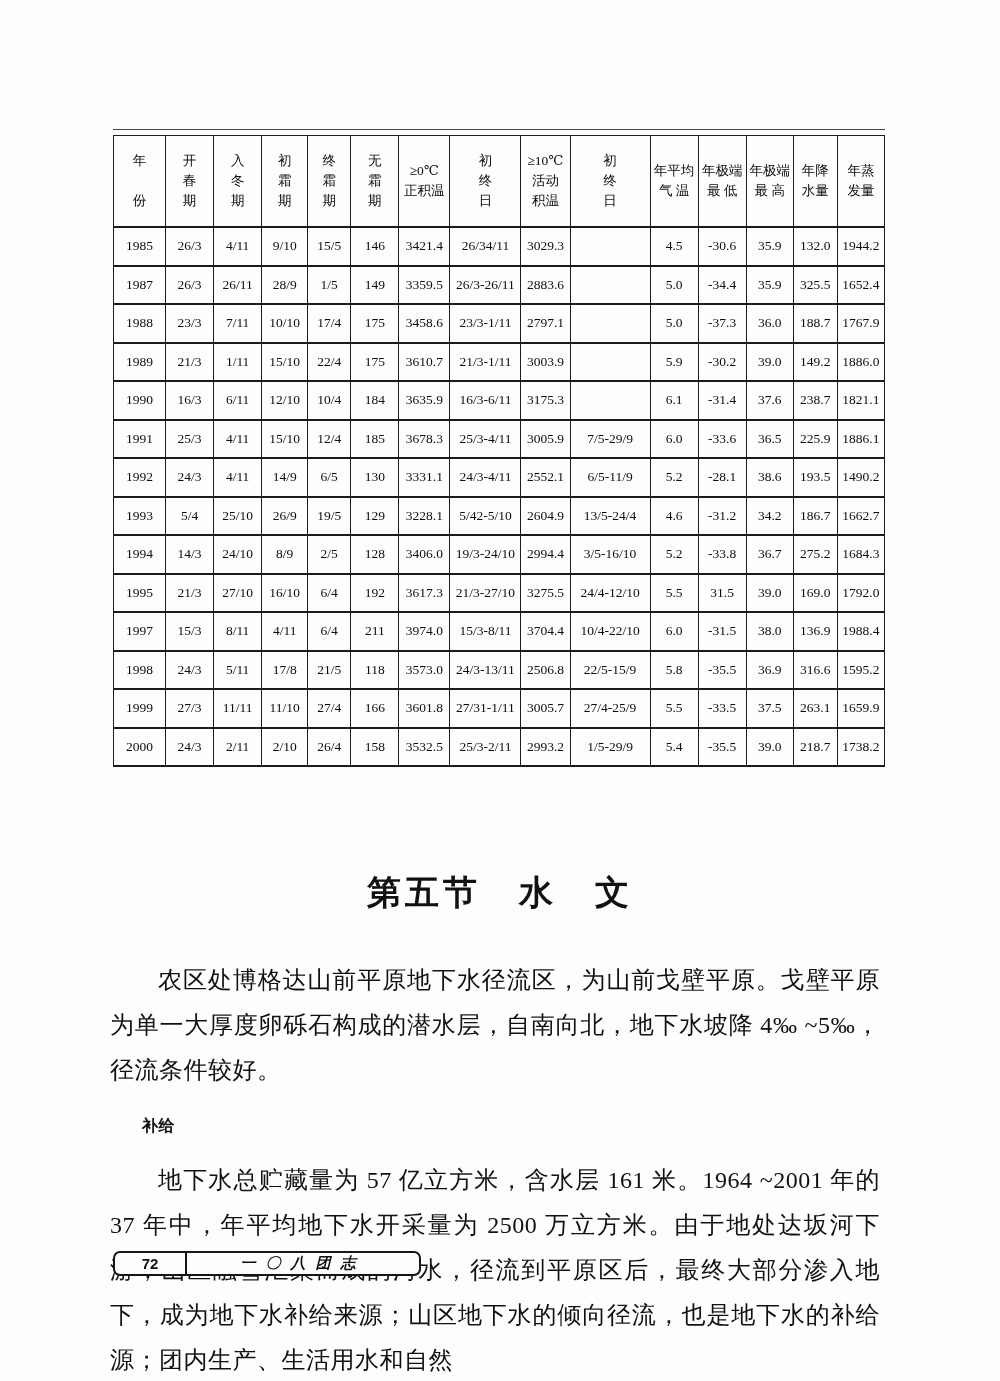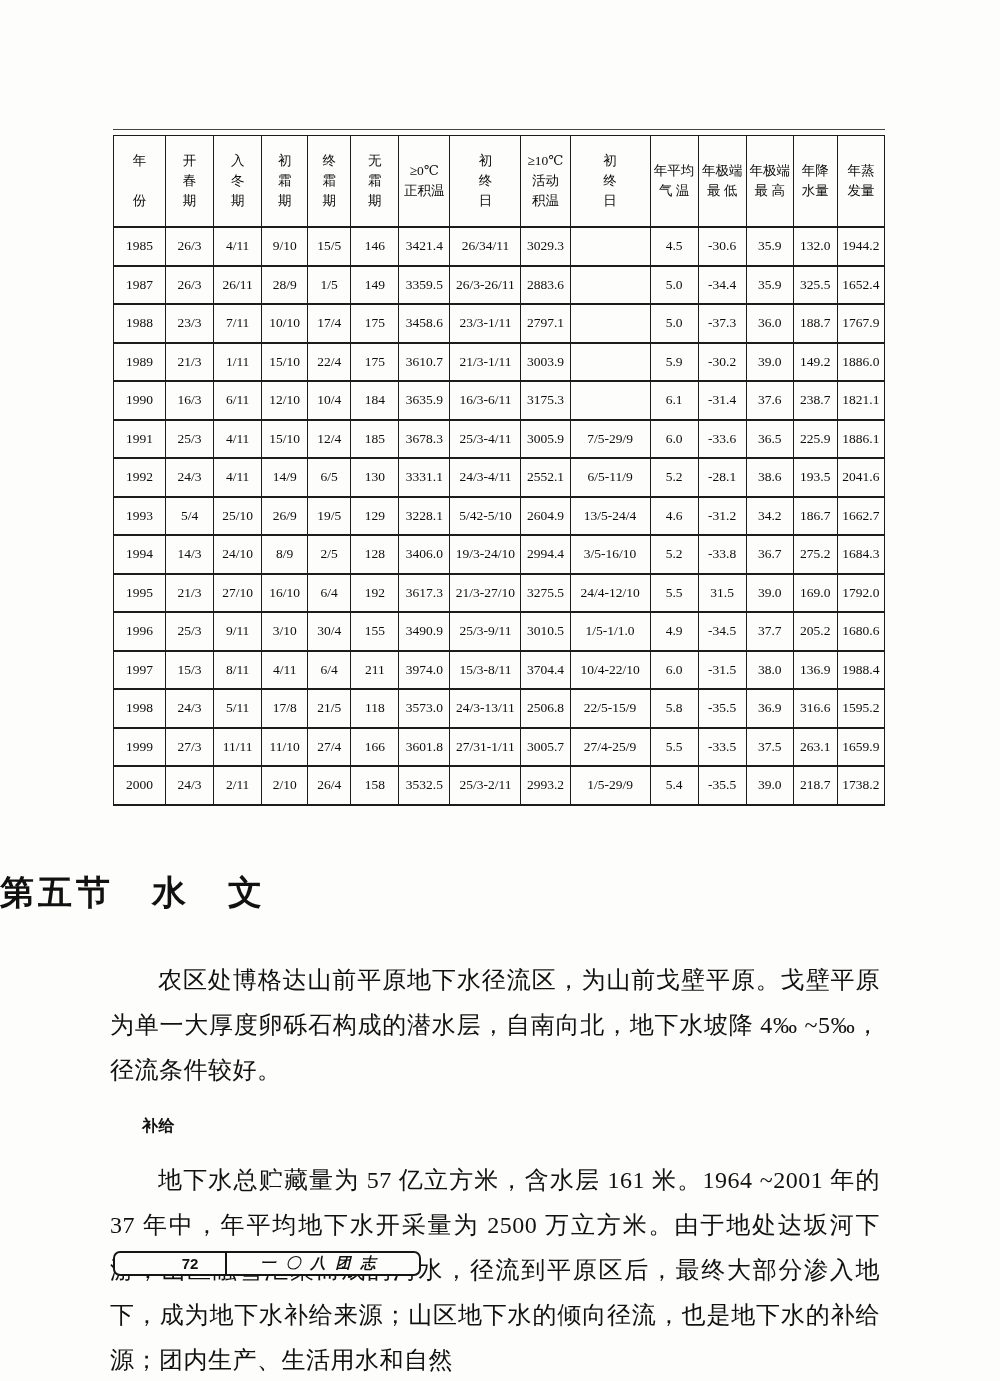--- a/index.html
+++ b/index.html
@@ -39,21 +39,21 @@
     line-height:20px;
     font-size:13.5px;
   }
   table.climate td{
     height:36.5px;
     white-space:nowrap;
     font-size:13.5px;
   }
   .section-title{
     position:absolute;left:0;top:870px;width:100%;
-    text-align:left;
+    text-align:center;
     font-size:34px;font-weight:bold;
     letter-spacing:4px;
     font-family:"Liberation Serif","DejaVu Serif",serif;
   }
   .bodytext{
     position:absolute;left:100px;top:948px;width:790px;
     font-size:24px;
     line-height:45px;
     text-align:justify;
     letter-spacing:0.5px;
@@ -66,21 +66,20 @@
     font-size:16px;
     line-height:45px;
   }
   .footer-box{
     position:absolute;left:113px;top:1251px;width:308px;height:25px;
     border:2px solid #151515;
     border-radius:7px;
     display:flex;align-items:stretch;
     background:#fdfdfc;
     box-sizing:border-box;
-    padding-left:40px;
   }
   .footer-page{
     width:70px;
     display:flex;align-items:center;justify-content:center;
     font-size:15px;font-weight:bold;
     border-right:2px solid #151515;
     font-family:"Liberation Sans","DejaVu Sans",sans-serif;
   }
   .footer-title{
     flex:1;
@@ -269,21 +268,21 @@
           <td>6/5</td>
           <td>130</td>
           <td>3331.1</td>
           <td>24/3-4/11</td>
           <td>2552.1</td>
           <td>6/5-11/9</td>
           <td>5.2</td>
           <td>-28.1</td>
           <td>38.6</td>
           <td>193.5</td>
-          <td>2041.6</td>
+          <td>1490.2</td>
         </tr>
         <tr>
           <td>1993</td>
           <td>5/4</td>
           <td>25/10</td>
           <td>26/9</td>
           <td>19/5</td>
           <td>129</td>
           <td>3228.1</td>
           <td>5/42-5/10</td>
@@ -323,37 +322,20 @@
           <td>21/3-27/10</td>
           <td>3275.5</td>
           <td>24/4-12/10</td>
           <td>5.5</td>
           <td>31.5</td>
           <td>39.0</td>
           <td>169.0</td>
           <td>1792.0</td>
         </tr>
         <tr>
-          <td>1996</td>
-          <td>25/3</td>
-          <td>9/11</td>
-          <td>3/10</td>
-          <td>30/4</td>
-          <td>155</td>
-          <td>3490.9</td>
-          <td>25/3-9/11</td>
-          <td>3010.5</td>
-          <td>1/5-1/1.0</td>
-          <td>4.9</td>
-          <td>-34.5</td>
-          <td>37.7</td>
-          <td>205.2</td>
-          <td>1680.6</td>
-        </tr>
-        <tr>
           <td>1997</td>
           <td>15/3</td>
           <td>8/11</td>
           <td>4/11</td>
           <td>6/4</td>
           <td>211</td>
           <td>3974.0</td>
           <td>15/3-8/11</td>
           <td>3704.4</td>
           <td>10/4-22/10</td>

